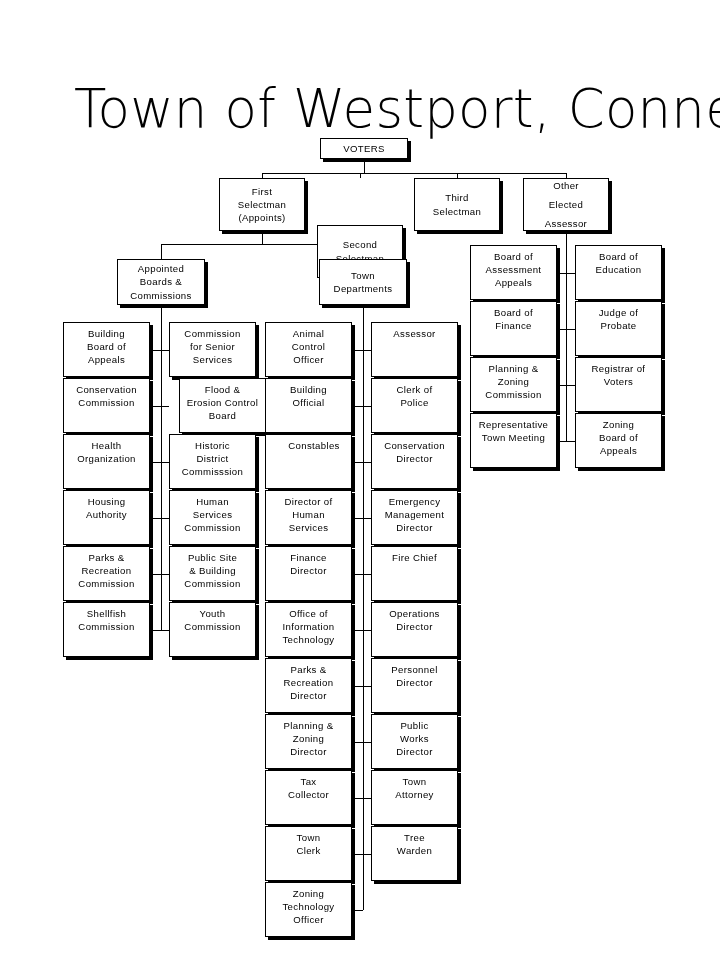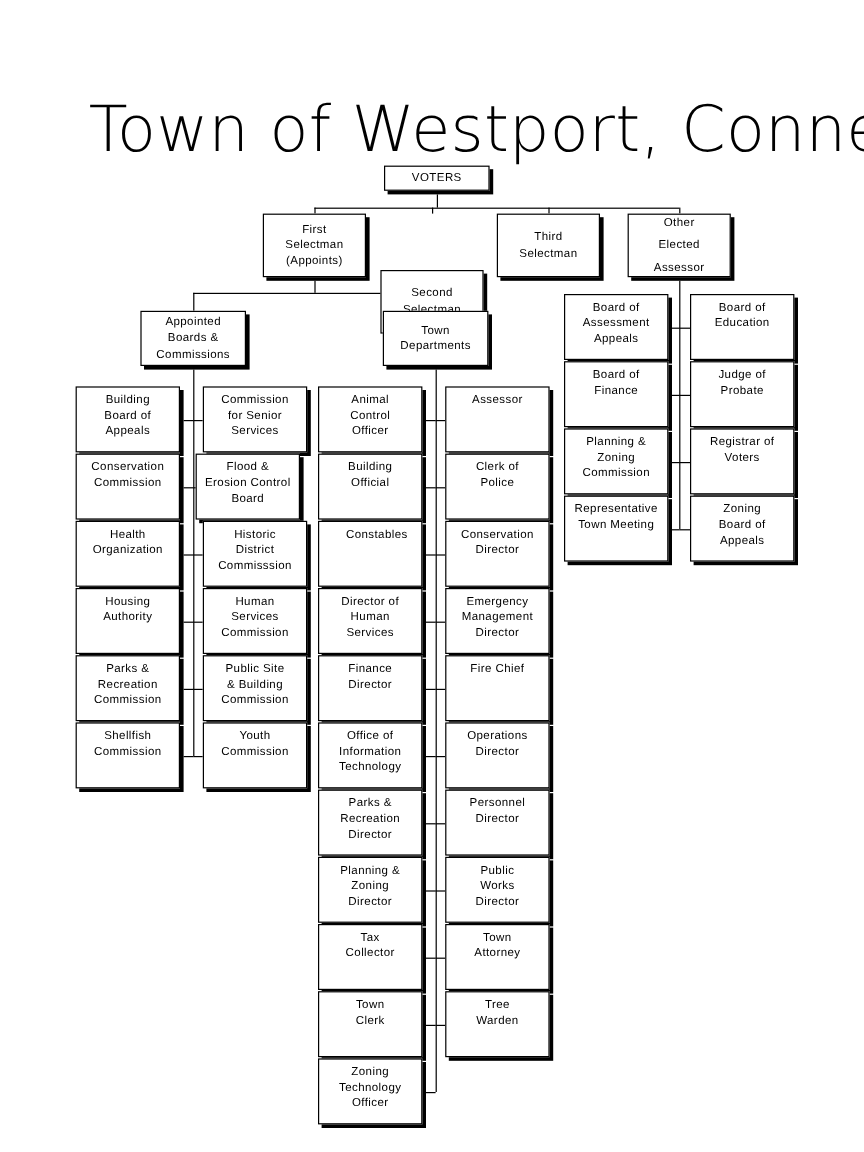--- a/index.html
+++ b/index.html
@@ -152,21 +152,21 @@
         <span class="ln">Shellfish</span>
         <span class="ln">Commission</span>
       </div>
       <div class="line h" style="left: 153px; top: 629.5px; width: 8px;"></div>
       <div class="box" title="Commission for Senior Services" style="left: 169px; top: 322px; width: 87px; height: 55px;">
         <span class="ln">Commission</span>
         <span class="ln">for Senior</span>
         <span class="ln">Services</span>
       </div>
       <div class="line h" style="left: 161px; top: 349.5px; width: 8px;"></div>
-      <div class="box" title="Flood &amp; Erosion Control Board" style="left: 163px; top: 378px; width: 87px; height: 55px;">
+      <div class="box" title="Flood &amp; Erosion Control Board" style="left: 179px; top: 378px; width: 87px; height: 55px;">
         <span class="ln">Flood &amp;</span>
         <span class="ln">Erosion Control</span>
         <span class="ln">Board</span>
       </div>
       <div class="line h" style="left: 161px; top: 405.5px; width: 8px;"></div>
       <div class="box" title="Historic District Commisssion" style="left: 169px; top: 434px; width: 87px; height: 55px;">
         <span class="ln">Historic</span>
         <span class="ln">District</span>
         <span class="ln">Commisssion</span>
       </div>

